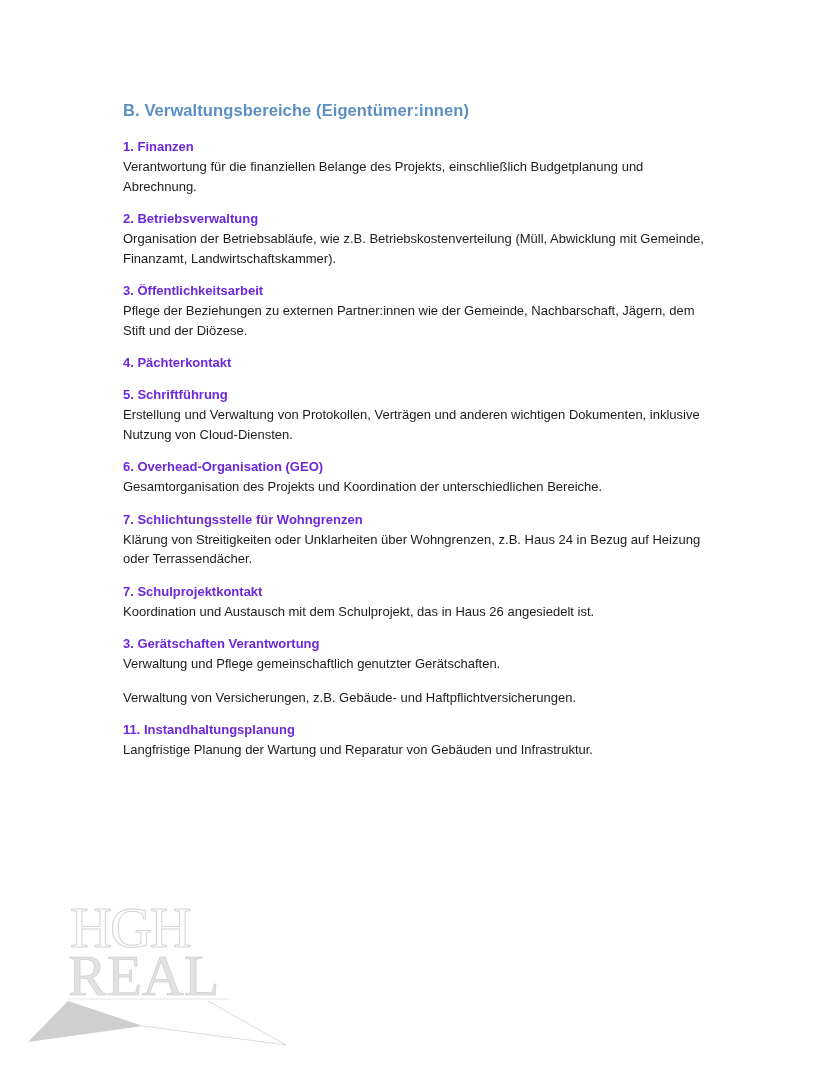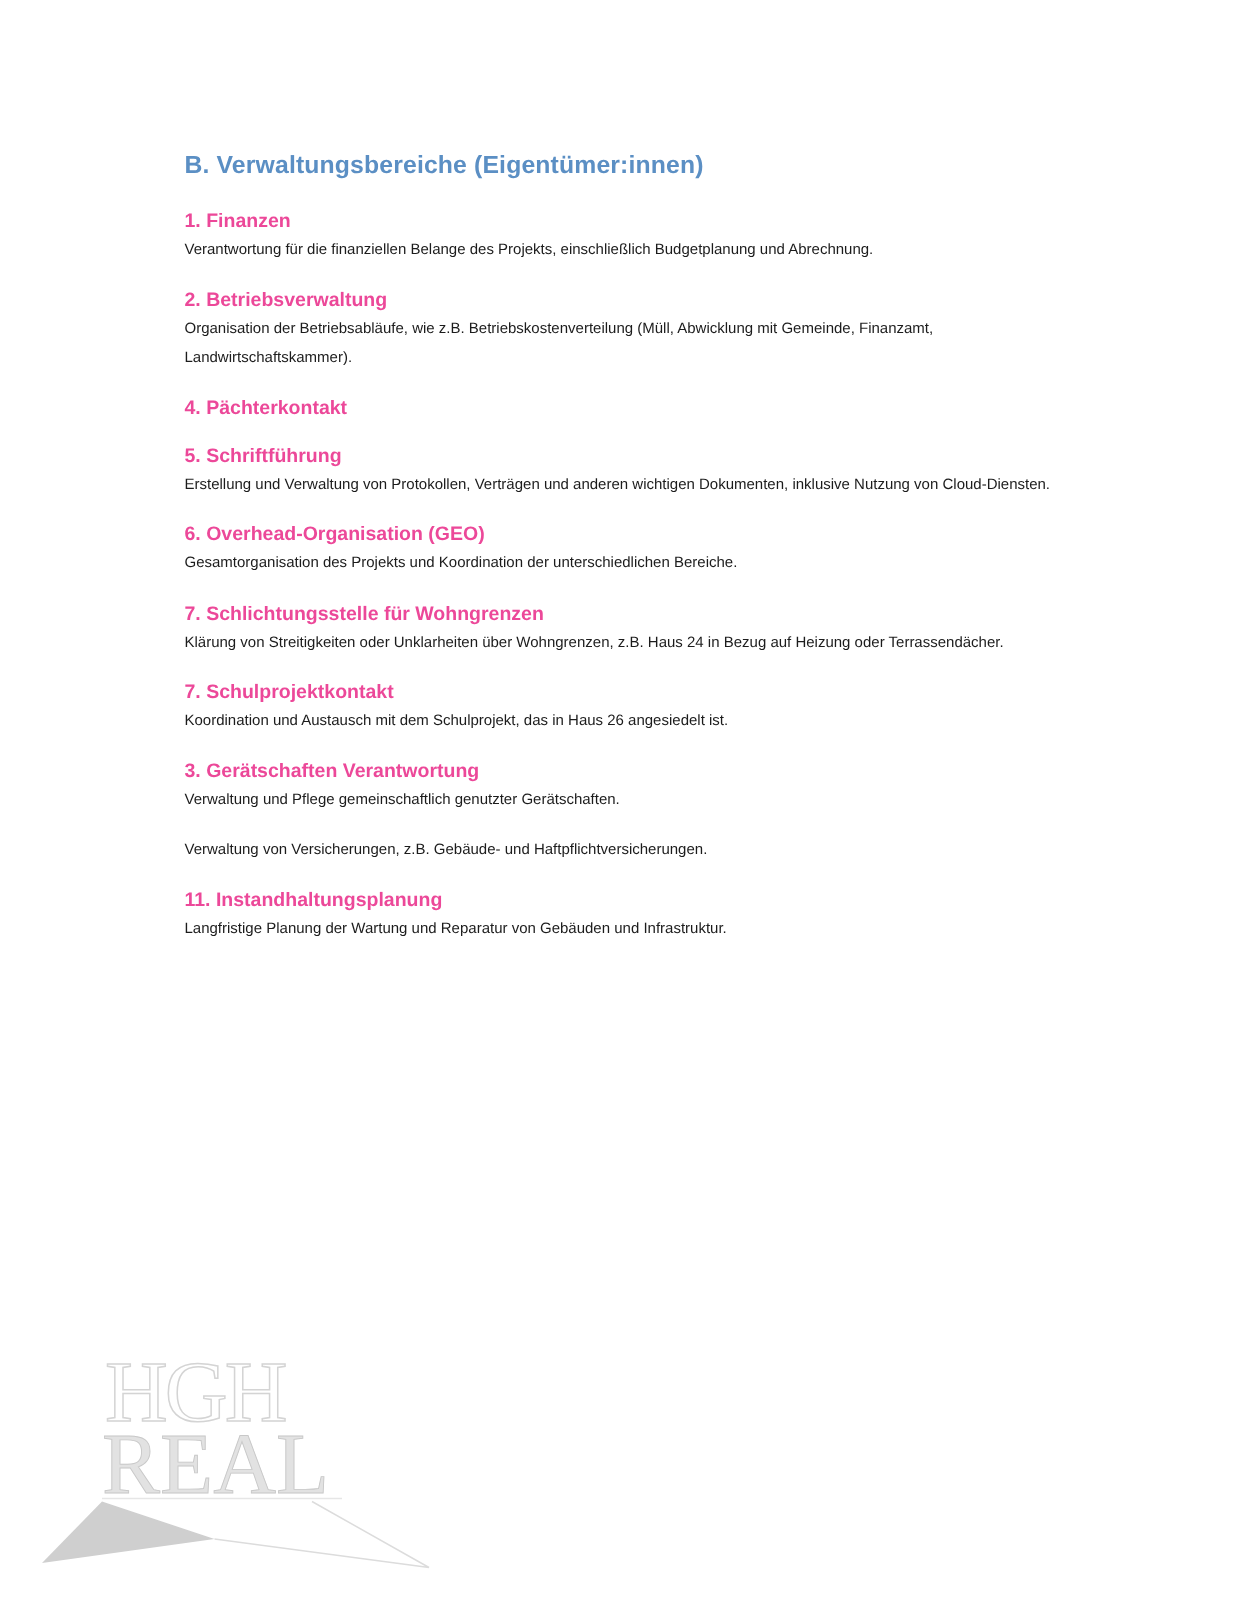--- a/index.html
+++ b/index.html
@@ -36,26 +36,26 @@
       margin: 0 0 17px 0;
       line-height: 22px;
       letter-spacing: 0.1px;
     }
     .item {
       margin: 0 0 14px 0;
     }
     .item-title {
       font-size: 13px;
       font-weight: bold;
-      color: #ec4899;
+      color: #6d28d9;
       line-height: 18px;
       margin: 0 0 1px 0;
     }
     .item-desc {
-      font-size: 10px;
+      font-size: 13px;
       color: #1c1c1c;
       line-height: 19.5px;
       margin: 0;
       padding-right: 4px;
     }
     .watermark {
       position: absolute;
       left: 28px;
       top: 885px;
       width: 270px;
@@ -72,20 +72,24 @@
     <div class="item">
       <div class="item-title">1. Finanzen</div>
       <p class="item-desc">Verantwortung für die finanziellen Belange des Projekts, einschließlich Budgetplanung und Abrechnung.</p>
     </div>
 
     <div class="item">
       <div class="item-title">2. Betriebsverwaltung</div>
       <p class="item-desc">Organisation der Betriebsabläufe, wie z.B. Betriebskostenverteilung (Müll, Abwicklung mit Gemeinde, Finanzamt, Landwirtschaftskammer).</p>
     </div>
 
+    <div class="item">
+      <div class="item-title">3. Öffentlichkeitsarbeit</div>
+      <p class="item-desc">Pflege der Beziehungen zu externen Partner:innen wie der Gemeinde, Nachbarschaft, Jägern, dem Stift und der Diözese.</p>
+    </div>
 
     <div class="item">
       <div class="item-title">4. Pächterkontakt</div>
     </div>
 
     <div class="item">
       <div class="item-title">5. Schriftführung</div>
       <p class="item-desc">Erstellung und Verwaltung von Protokollen, Verträgen und anderen wichtigen Dokumenten, inklusive Nutzung von Cloud-Diensten.</p>
     </div>
 

